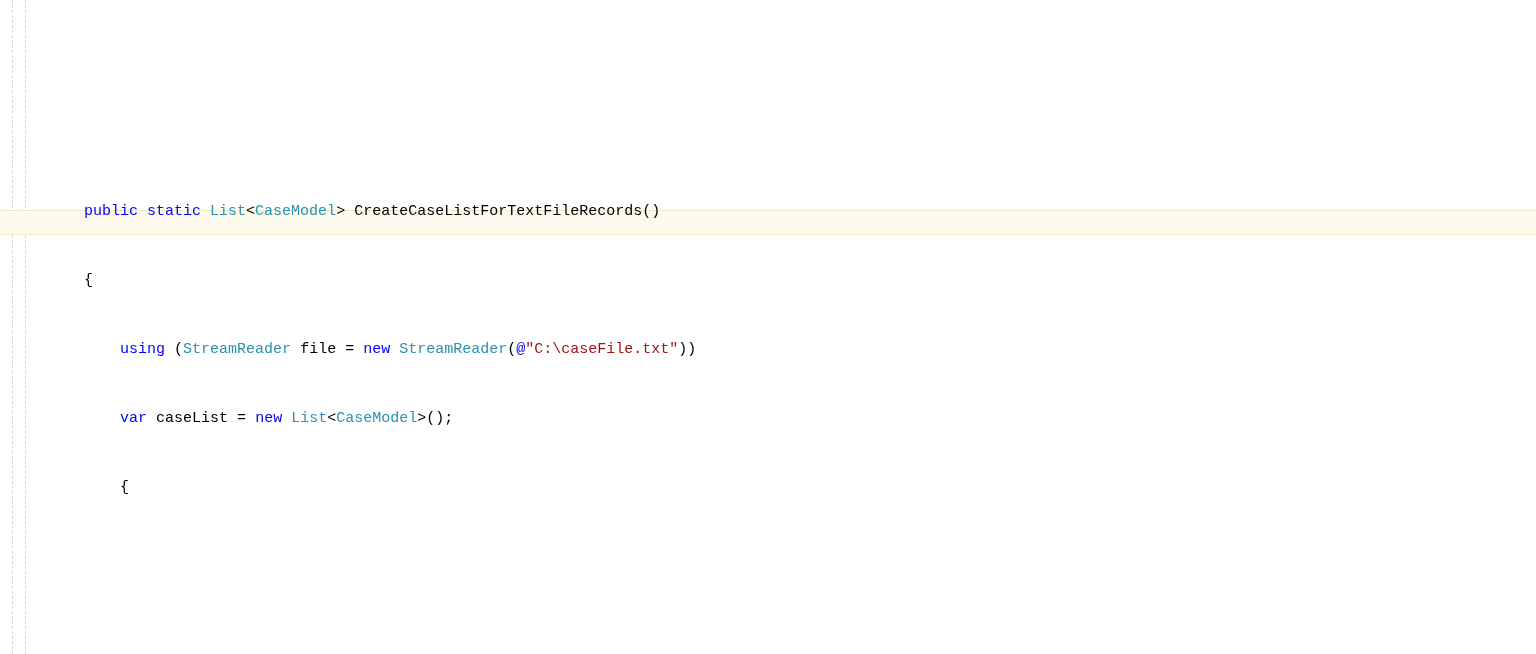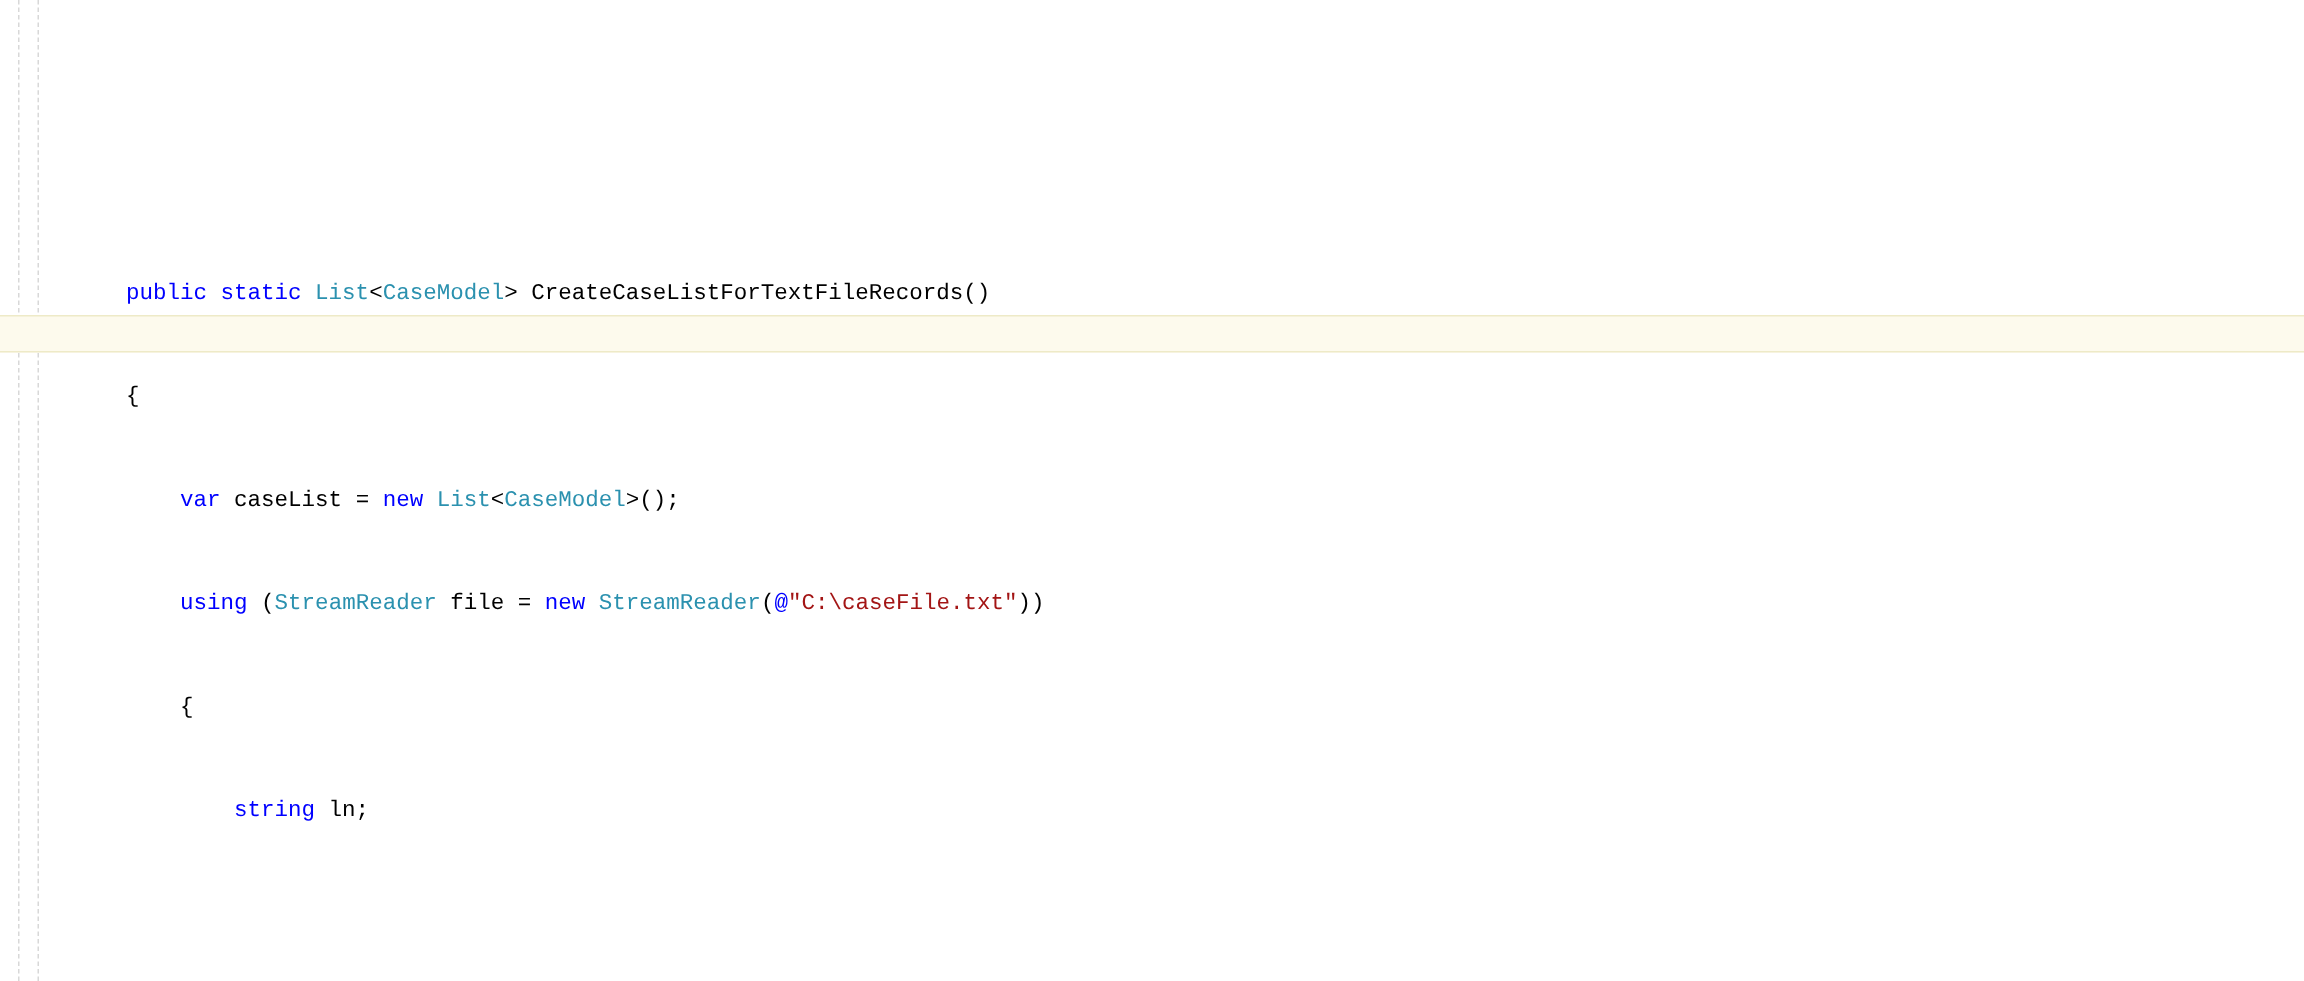--- a/index.html
+++ b/index.html
@@ -9,21 +9,21 @@
     font-family: Consolas, "Courier New", monospace;
     font-size: 15px;
     line-height: 23px;
     color: #000000;
     overflow: hidden;
   }
   .editor {
     position: relative;
     white-space: pre;
     padding-left: 12px;
-    padding-top: 0;
+    padding-top: 16px;
     width: 1536px;
     height: 654px;
     box-sizing: border-box;
   }
   .guide {
     position: absolute;
     top: 0;
     bottom: 0;
     width: 0;
     border-left: 1px dashed #d8d8d8;
@@ -52,24 +52,23 @@
 
 <div class="editor">
   <div class="guide" style="left:12px"></div>
   <div class="guide" style="left:25px"></div>
 
   <div class="highlight" style="top:210px"></div>
 
   
   <div class="line">        <span class="kw">public</span> <span class="kw">static</span> <span class="type">List</span><span class="punc">&lt;</span><span class="type">CaseModel</span><span class="punc">&gt;</span> <span>CreateCaseListForTextFileRecords</span><span class="punc">()</span></div>
   <div class="line">        <span class="punc">{</span></div>
+  <div class="line">            <span class="kw">using</span> <span class="punc">(</span><span class="type">StreamReader</span> <span>file</span> <span class="punc">=</span> <span class="kw">new</span> <span class="type">StreamReader</span><span class="punc">(</span><span class="kw">@</span><span class="str">"C:\caseFile.txt"</span><span class="punc">))</span></div>
   <div class="line">            <span class="kw">var</span> <span>caseList</span> <span class="punc">=</span> <span class="kw">new</span> <span class="type">List</span><span class="punc">&lt;</span><span class="type">CaseModel</span><span class="punc">&gt;();</span></div>
-  <div class="line">            <span class="kw">using</span> <span class="punc">(</span><span class="type">StreamReader</span> <span>file</span> <span class="punc">=</span> <span class="kw">new</span> <span class="type">StreamReader</span><span class="punc">(</span><span class="kw">@</span><span class="str">"C:\caseFile.txt"</span><span class="punc">))</span></div>
   <div class="line">            <span class="punc">{</span></div>
-  <div class="line">                <span class="kw">string</span> <span>ln</span><span class="punc">;</span></div>
   
   
   
   
   
   
   
   
   
   

